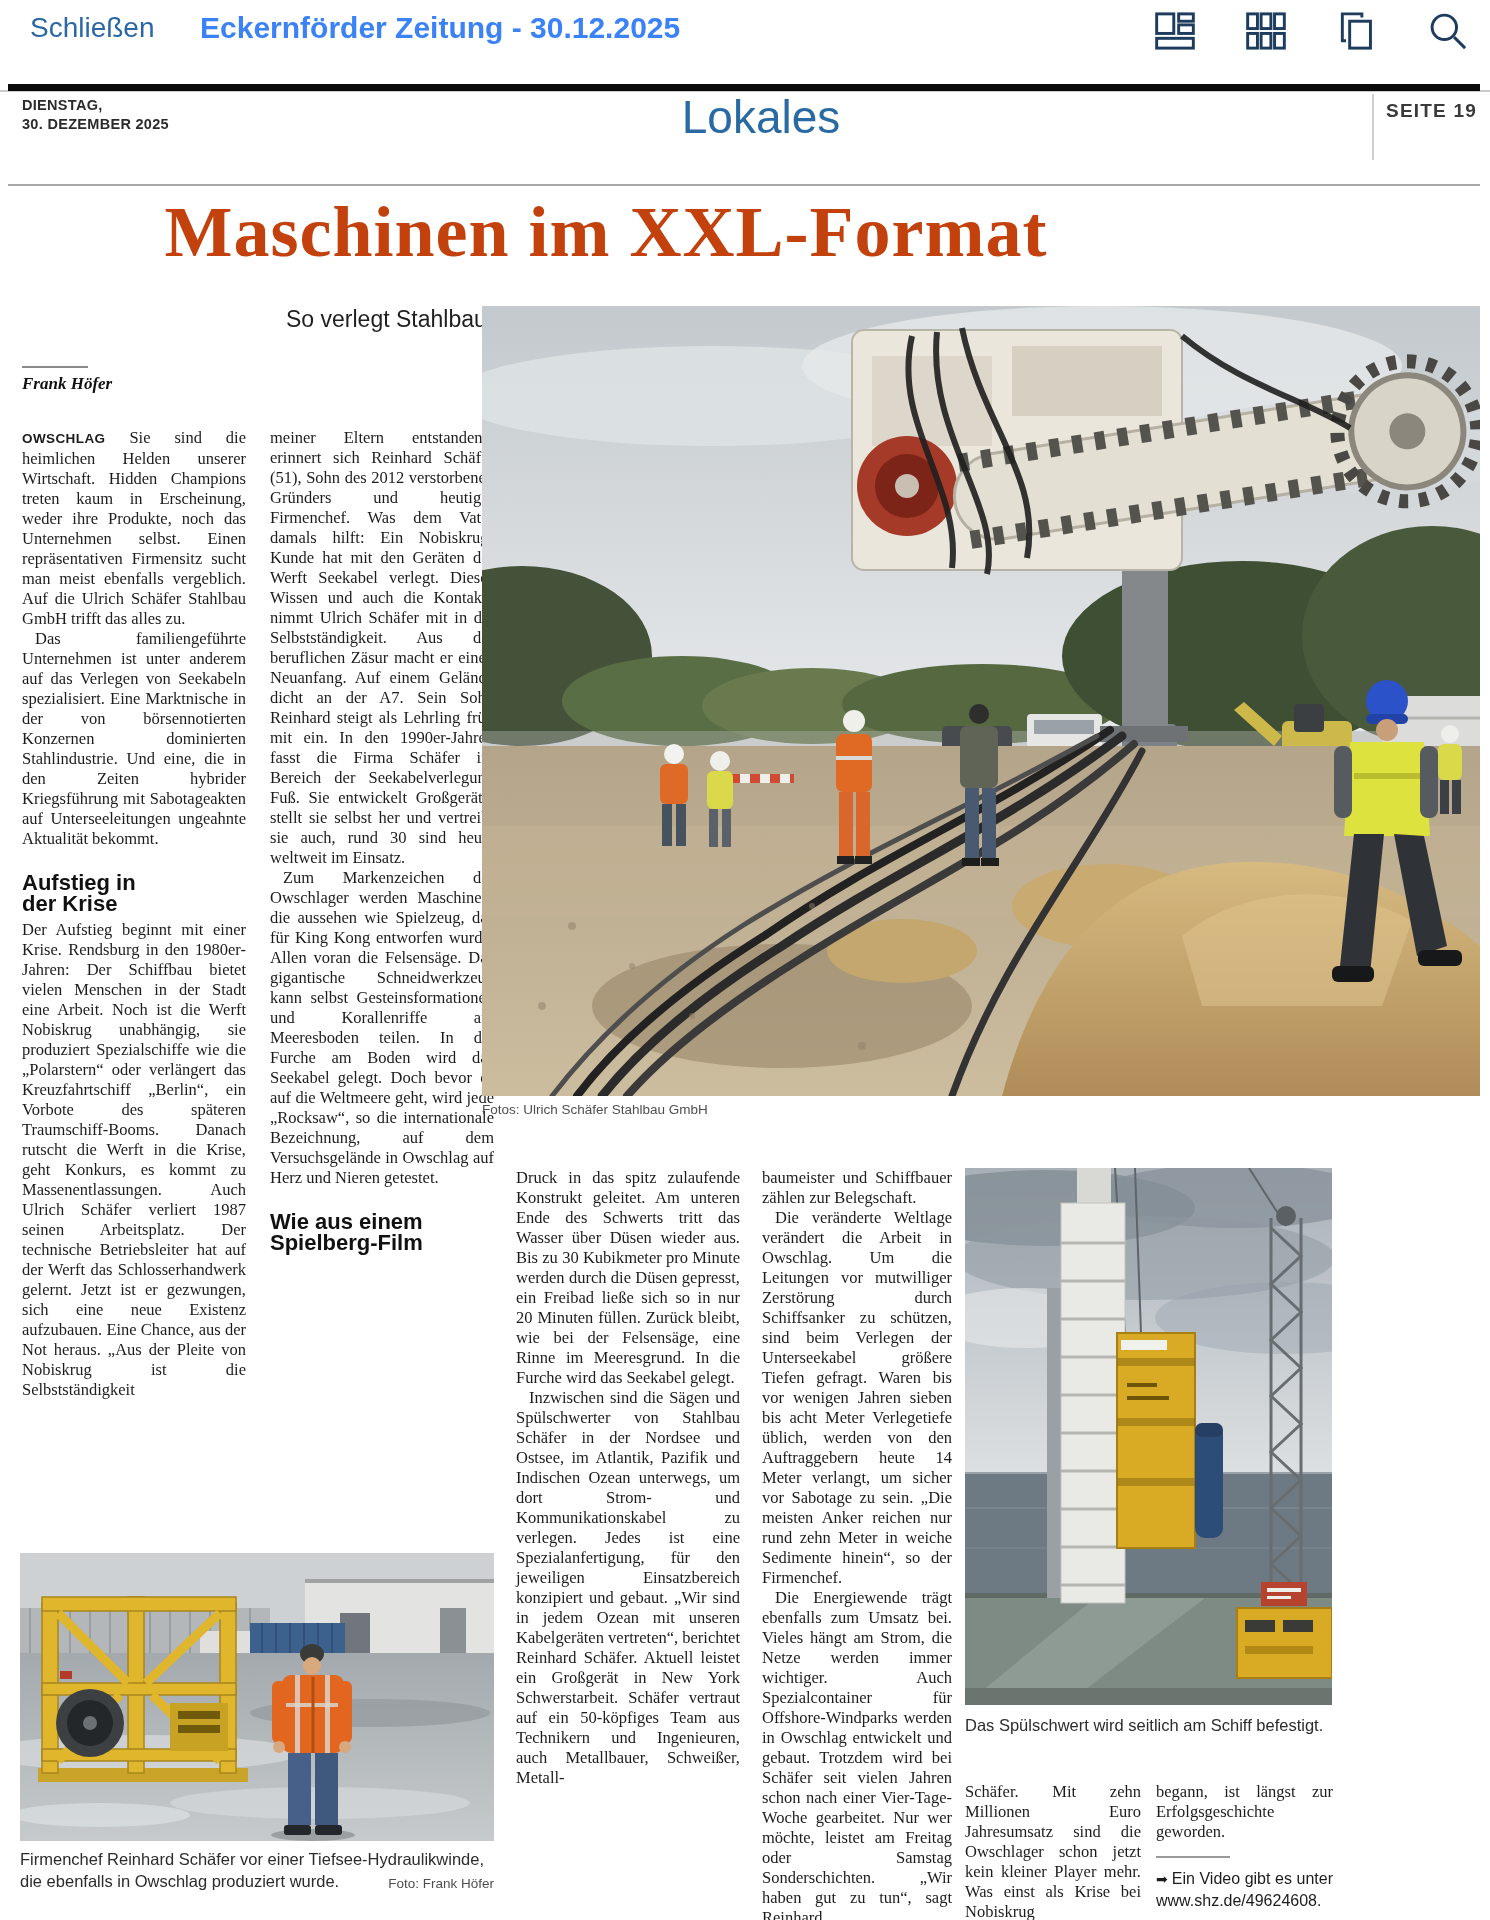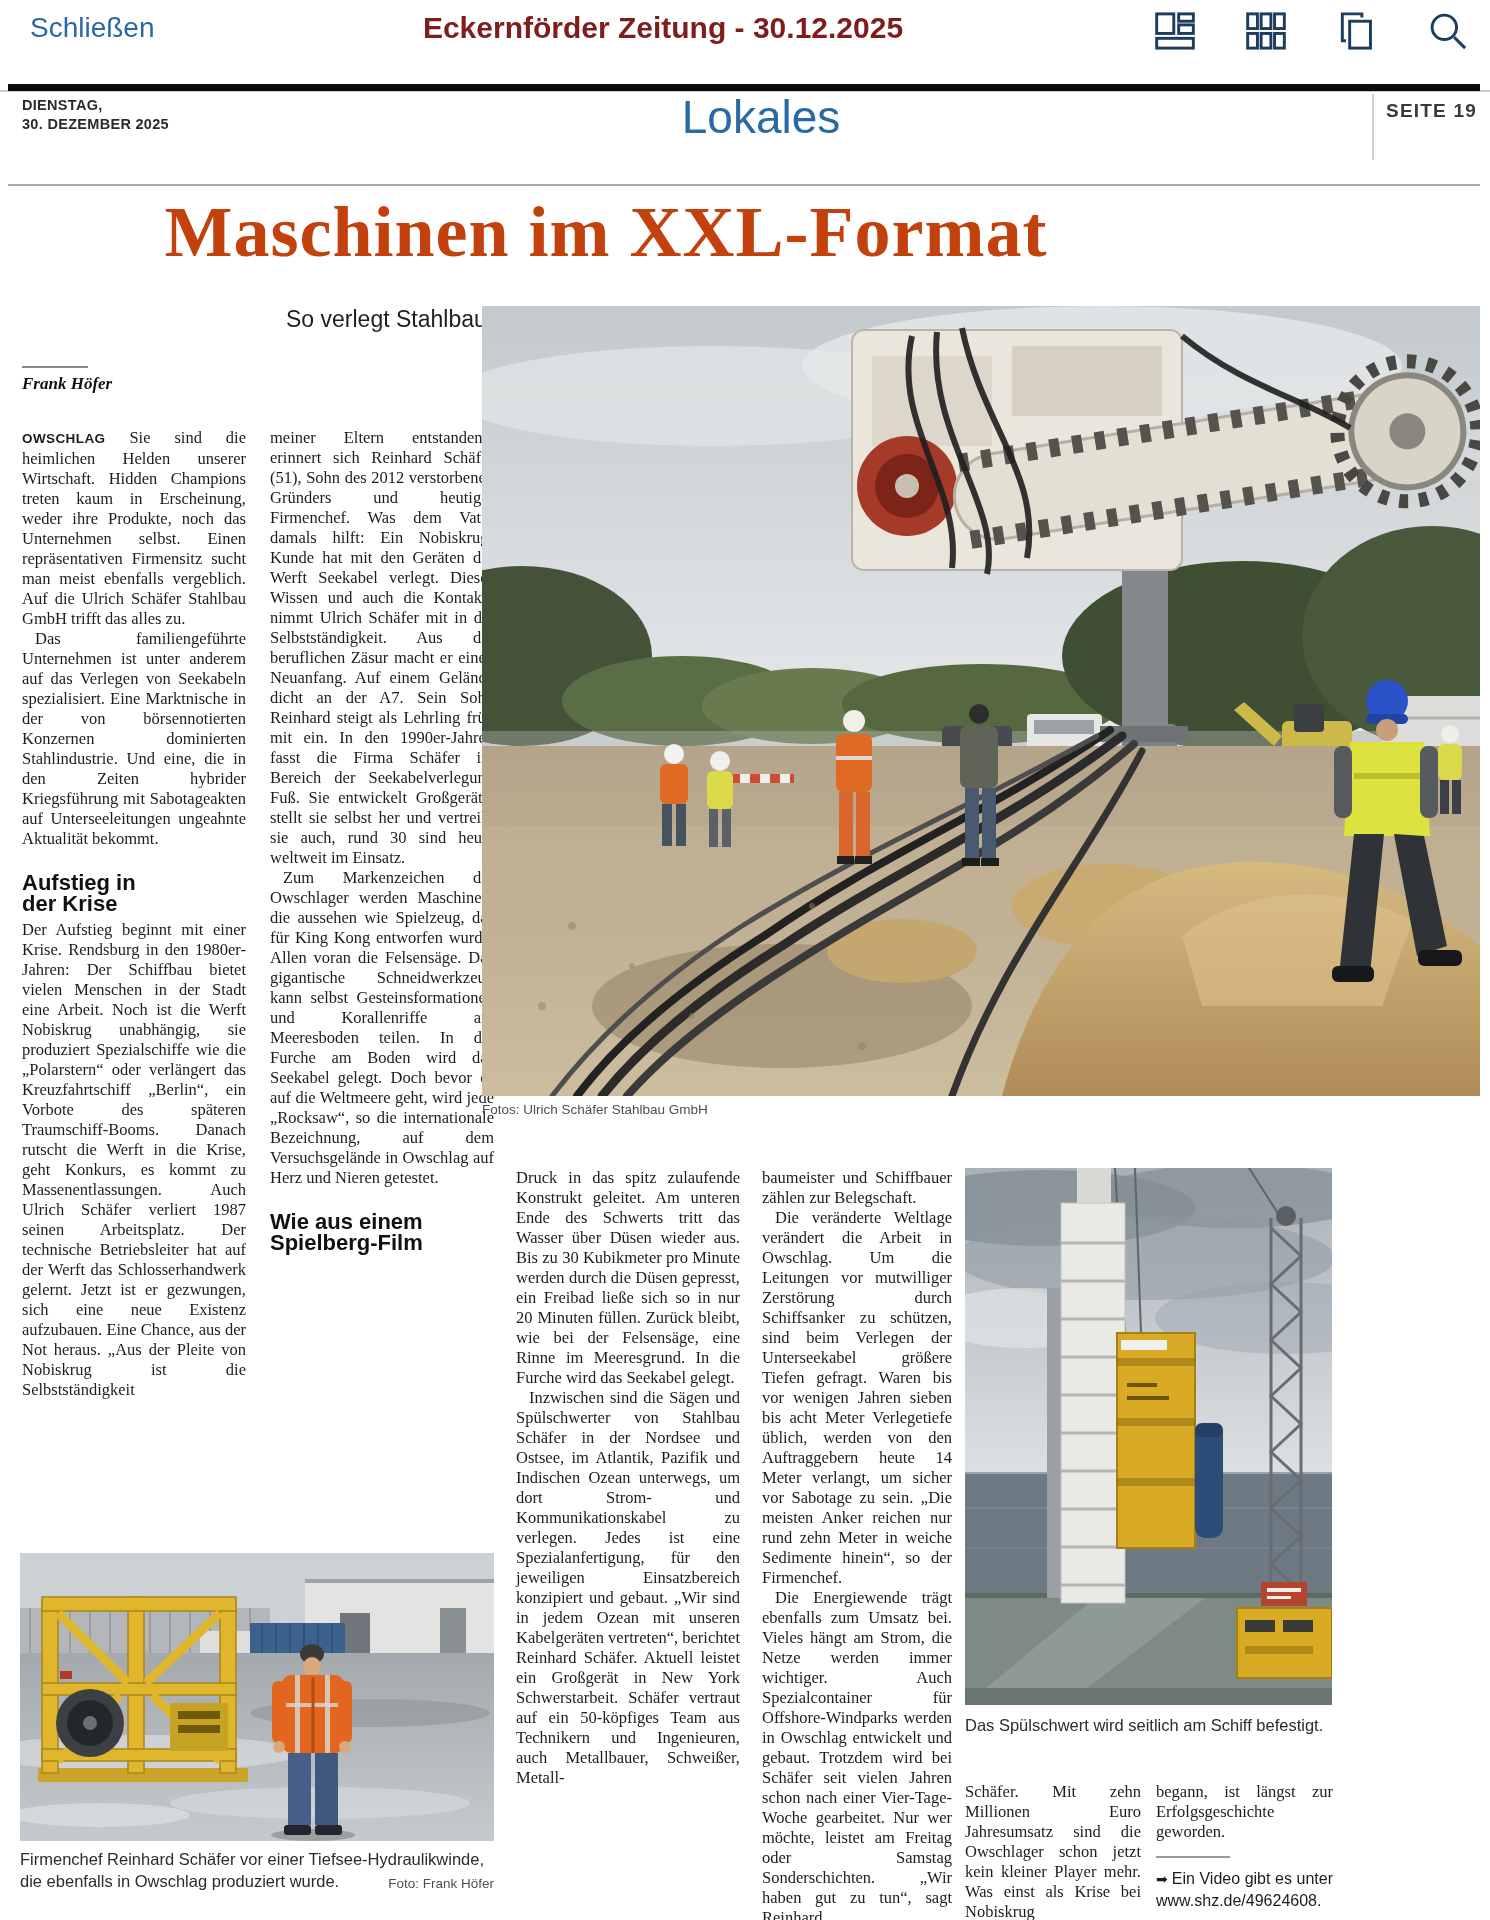--- a/index.html
+++ b/index.html
@@ -2,21 +2,21 @@
 <html lang="de"><head>
 <meta charset="utf-8">
 <style>
   * { margin:0; padding:0; box-sizing:border-box; }
   html,body { width:1490px; height:1920px; background:#ffffff; }
   body { position:relative; overflow:hidden; font-family:"Liberation Serif","DejaVu Serif",serif; color:#1c1c1c; }
 
   
   .appbar { position:absolute; left:0; top:0; width:1490px; height:92px; background:#fff; border-bottom:2px solid #c9c9c9; }
   .close-btn { position:absolute; left:30px; top:12px; font-family:"Liberation Sans",sans-serif; font-size:28px; color:#2a67a4; cursor:pointer; }
-  .appbar-title { position:absolute; left:200px; right:364px; top:11px; text-align:center; font-family:"Liberation Sans",sans-serif; font-weight:bold; font-size:30px; color:#7f1d1d; }
+  .appbar-title { position:absolute; left:200px; right:364px; top:11px; text-align:left; font-family:"Liberation Sans",sans-serif; font-weight:bold; font-size:30px; color:#3b82f6; }
   .appbar-icons { position:absolute; right:20px; top:9px; display:flex; gap:47px; }
   .appbar-icons .icon-btn { width:44px; height:44px; cursor:pointer; }
   .appbar-icons svg { width:44px; height:44px; stroke:#1d3c5e; fill:none; stroke-width:2.4; }
 
   
   .black-bar { position:absolute; left:8px; top:84px; width:1472px; height:7px; background:#0b0b0b; }
   .date-block { position:absolute; left:22px; top:96px; font-family:"Liberation Sans",sans-serif; font-size:14.5px; font-weight:bold; line-height:19px; letter-spacing:.3px; color:#2b2b2b; white-space:pre-line; }
   .section-title { position:absolute; left:16px; width:1490px; top:90px; text-align:center; font-family:"Liberation Sans",sans-serif; font-size:46px; color:#2a6aa3; }
   .page-divider { position:absolute; left:1372px; top:94px; width:2px; height:66px; background:#cfcfcf; }
   .page-label { position:absolute; right:13px; top:100px; font-family:"Liberation Sans",sans-serif; font-size:19px; font-weight:bold; letter-spacing:1.2px; color:#3a3a3a;margin-left:16px; }

